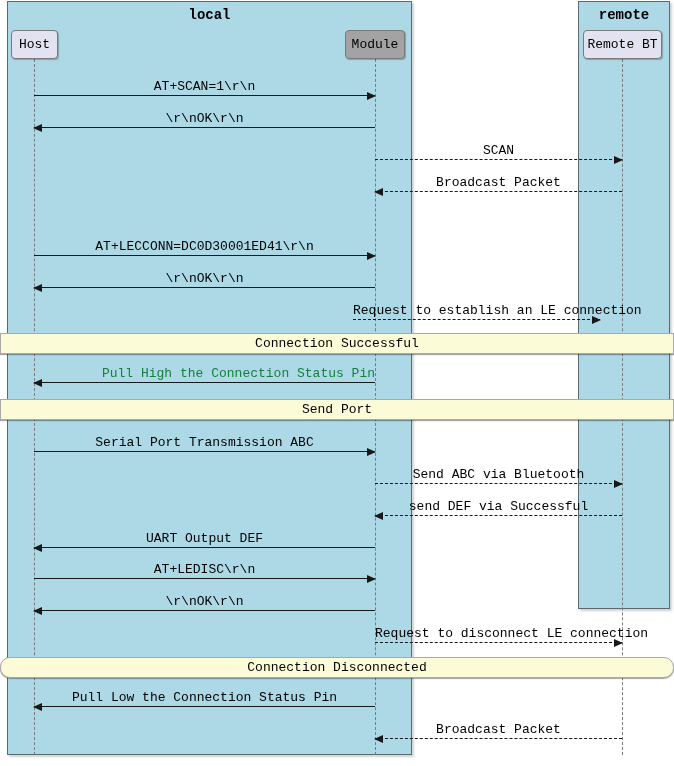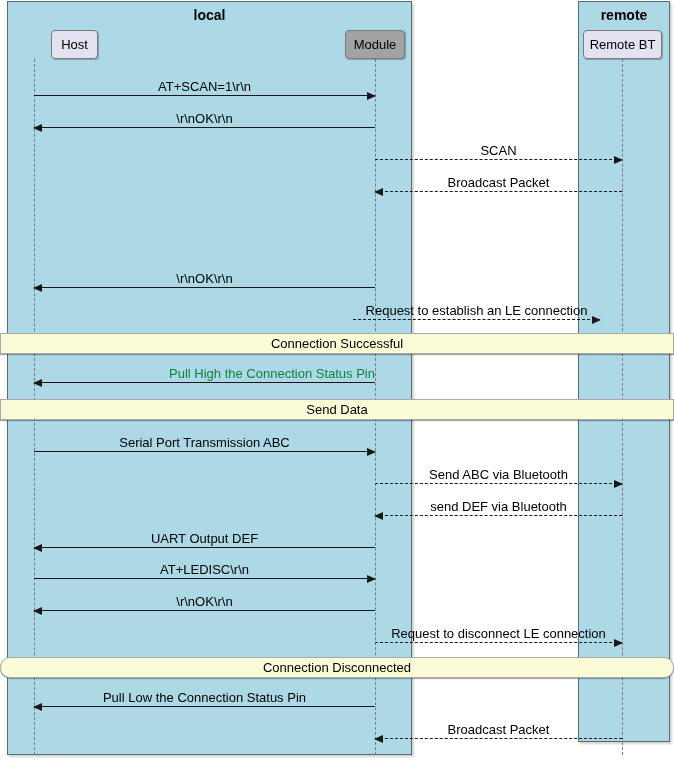--- a/index.html
+++ b/index.html
@@ -1,18 +1,18 @@
 <!DOCTYPE html>
 <html><head>
 <meta charset="utf-8">
 <style>
   html,body{margin:0;padding:0;background:#ffffff;}
   .canvas{
     position:relative;width:674px;height:766px;background:#ffffff;
-    font-family:Liberation Sans, sans-serif;color:#000;overflow:hidden;
+    font-family:Liberation Mono, monospace;color:#000;overflow:hidden;
   }
   .group-box{
     position:absolute;box-sizing:border-box;border:1px solid;z-index:0;
     box-shadow:2px 2px 2px rgba(0,0,0,0.18);
   }
   .group-title{
     position:absolute;top:5px;left:0;right:0;text-align:center;
     font-size:14px;font-weight:bold;z-index:1;
   }
   .lifeline{position:absolute;width:0;border-left:1px dashed;z-index:1;}
@@ -39,25 +39,25 @@
   }
   .divider-label{font-size:13px;line-height:13px;}
 </style>
 </head>
 <body>
 
 <div class="canvas" style="width: 674px; height: 766px; background: rgb(255, 255, 255);">
   <div class="group-box" style="left: 7px; top: 1px; width: 405px; height: 754px; background: rgb(173, 216, 230); border-color: rgb(90, 107, 112);">
     <div class="group-title">local</div>
   </div>
-  <div class="group-box" style="left: 578px; top: 1px; width: 92px; height: 741px; background: rgb(173, 216, 230); border-color: rgb(90, 107, 112);">
+  <div class="group-box" style="left: 578px; top: 1px; width: 92px; height: 608px; background: rgb(173, 216, 230); border-color: rgb(90, 107, 112);">
     <div class="group-title">remote</div>
   </div>
 <div class="lifeline" style="left: 34px; top: 59px; height: 696px; border-left-color: rgb(123, 123, 123);"></div>
-    <div class="participant" style="left: 11px; top: 30px; width: 47px; height: 29px; background: rgb(226, 226, 240); border-color: rgb(122, 122, 122); margin-left: 40px;">Host</div>
+    <div class="participant" style="left: 11px; top: 30px; width: 47px; height: 29px; background: rgb(226, 226, 240); border-color: rgb(122, 122, 122);">Host</div>
     <div class="lifeline" style="left: 375px; top: 59px; height: 696px; border-left-color: rgb(123, 123, 123);"></div>
     <div class="participant" style="left: 345px; top: 30px; width: 60px; height: 29px; background: #a3a3a3; border-color: rgb(122, 122, 122);">Module</div>
     <div class="lifeline" style="left: 622px; top: 59px; height: 696px; border-left-color: rgb(123, 123, 123);"></div>
     <div class="participant" style="left: 583px; top: 30px; width: 79px; height: 29px; background: rgb(226, 226, 240); border-color: rgb(122, 122, 122);">Remote BT</div>
     <div class="msg" style="left: 34px; top: 79px; width: 341px;">
       <div class="msg-label" style="color: rgb(0, 0, 0);">AT+SCAN=1\r\n</div>
       <div class="msg-line" style="border-top-color: rgb(24, 24, 24);"></div>
       <div class="arrow-head right" style="border-left-color: rgb(24, 24, 24);"></div>
     </div>
     <div class="msg" style="left: 34px; top: 111px; width: 341px;">
@@ -67,20 +67,25 @@
     </div>
     <div class="msg" style="left: 375px; top: 143px; width: 247px;">
       <div class="msg-label" style="color: rgb(0, 0, 0);">SCAN</div>
       <div class="msg-line dashed" style="border-top-color: rgb(24, 24, 24);"></div>
       <div class="arrow-head right" style="border-left-color: rgb(24, 24, 24);"></div>
     </div>
     <div class="msg" style="left: 375px; top: 175px; width: 247px;">
       <div class="msg-label" style="color: rgb(0, 0, 0);">Broadcast Packet</div>
       <div class="msg-line dashed" style="border-top-color: rgb(24, 24, 24);"></div>
       <div class="arrow-head left" style="border-right-color: rgb(24, 24, 24);"></div>
+    </div>
+    <div class="msg" style="left: 34px; top: 239px; width: 341px;">
+      <div class="msg-label" style="color: rgb(0, 0, 0);">AT+LECCONN=DC0D30001ED41\r\n</div>
+      <div class="msg-line" style="border-top-color: rgb(24, 24, 24);"></div>
+      <div class="arrow-head right" style="border-left-color: rgb(24, 24, 24);"></div>
     </div>
     <div class="msg" style="left: 34px; top: 271px; width: 341px;">
       <div class="msg-label" style="color: rgb(0, 0, 0);">\r\nOK\r\n</div>
       <div class="msg-line" style="border-top-color: rgb(24, 24, 24);"></div>
       <div class="arrow-head left" style="border-right-color: rgb(24, 24, 24);"></div>
     </div>
     <div class="msg" style="left: 353px; top: 303px; width: 247px;">
       <div class="msg-label" style="color: rgb(0, 0, 0);">Request to establish an LE connection</div>
       <div class="msg-line dashed" style="border-top-color: rgb(24, 24, 24);"></div>
       <div class="arrow-head right" style="border-left-color: rgb(24, 24, 24);"></div>
@@ -94,21 +99,21 @@
       <div class="msg-label" style="color: rgb(0, 0, 0); margin-top: 41px;">Serial Port Transmission ABC</div>
       <div class="msg-line" style="border-top-color: rgb(24, 24, 24);"></div>
       <div class="arrow-head right" style="border-left-color: rgb(24, 24, 24);"></div>
     </div>
     <div class="msg" style="left: 375px; top: 467px; width: 247px;">
       <div class="msg-label" style="color: rgb(0, 0, 0);">Send ABC via Bluetooth</div>
       <div class="msg-line dashed" style="border-top-color: rgb(24, 24, 24);"></div>
       <div class="arrow-head right" style="border-left-color: rgb(24, 24, 24);"></div>
     </div>
     <div class="msg" style="left: 375px; top: 499px; width: 247px;">
-      <div class="msg-label" style="color: rgb(0, 0, 0);">send DEF via Bluetooth</div>
+      <div class="msg-label" style="color: rgb(0, 0, 0);">send DEF via Successful</div>
       <div class="msg-line dashed" style="border-top-color: rgb(24, 24, 24);"></div>
       <div class="arrow-head left" style="border-right-color: rgb(24, 24, 24);"></div>
     </div>
     <div class="msg" style="left: 34px; top: 531px; width: 341px;">
       <div class="msg-label" style="color: rgb(0, 0, 0);">UART Output DEF</div>
       <div class="msg-line" style="border-top-color: rgb(24, 24, 24);"></div>
       <div class="arrow-head left" style="border-right-color: rgb(24, 24, 24);"></div>
     </div>
     <div class="msg" style="left: 34px; top: 562px; width: 341px;">
       <div class="msg-label" style="color: rgb(0, 0, 0);">AT+LEDISC\r\n</div>
@@ -132,18 +137,18 @@
     </div>
     <div class="msg" style="left: 375px; top: 722px; width: 247px;">
       <div class="msg-label" style="color: rgb(0, 0, 0);">Broadcast Packet</div>
       <div class="msg-line dashed" style="border-top-color: rgb(24, 24, 24);"></div>
       <div class="arrow-head left" style="border-right-color: rgb(24, 24, 24);"></div>
     </div>
     <div class="divider" style="top: 333px; width: 674px; height: 21px; background: rgb(251, 251, 215); border-color: rgb(169, 169, 169);">
       <div class="divider-label" style="color: rgb(0, 0, 0);">Connection Successful</div>
     </div>
     <div class="divider" style="top: 399px; width: 674px; height: 21px; background: rgb(251, 251, 215); border-color: rgb(169, 169, 169);">
-      <div class="divider-label" style="color: rgb(0, 0, 0);">Send Data</div>
+      <div class="divider-label" style="color: rgb(0, 0, 0);">Send Port</div>
     </div>
     <div class="divider" style="top: 657px; width: 674px; height: 21px; background: rgb(251, 251, 215); border-color: rgb(169, 169, 169); border-radius: 10px;">
       <div class="divider-label" style="color: rgb(0, 0, 0);">Connection Disconnected</div>
     </div>
   </div>
 
 </body></html>

